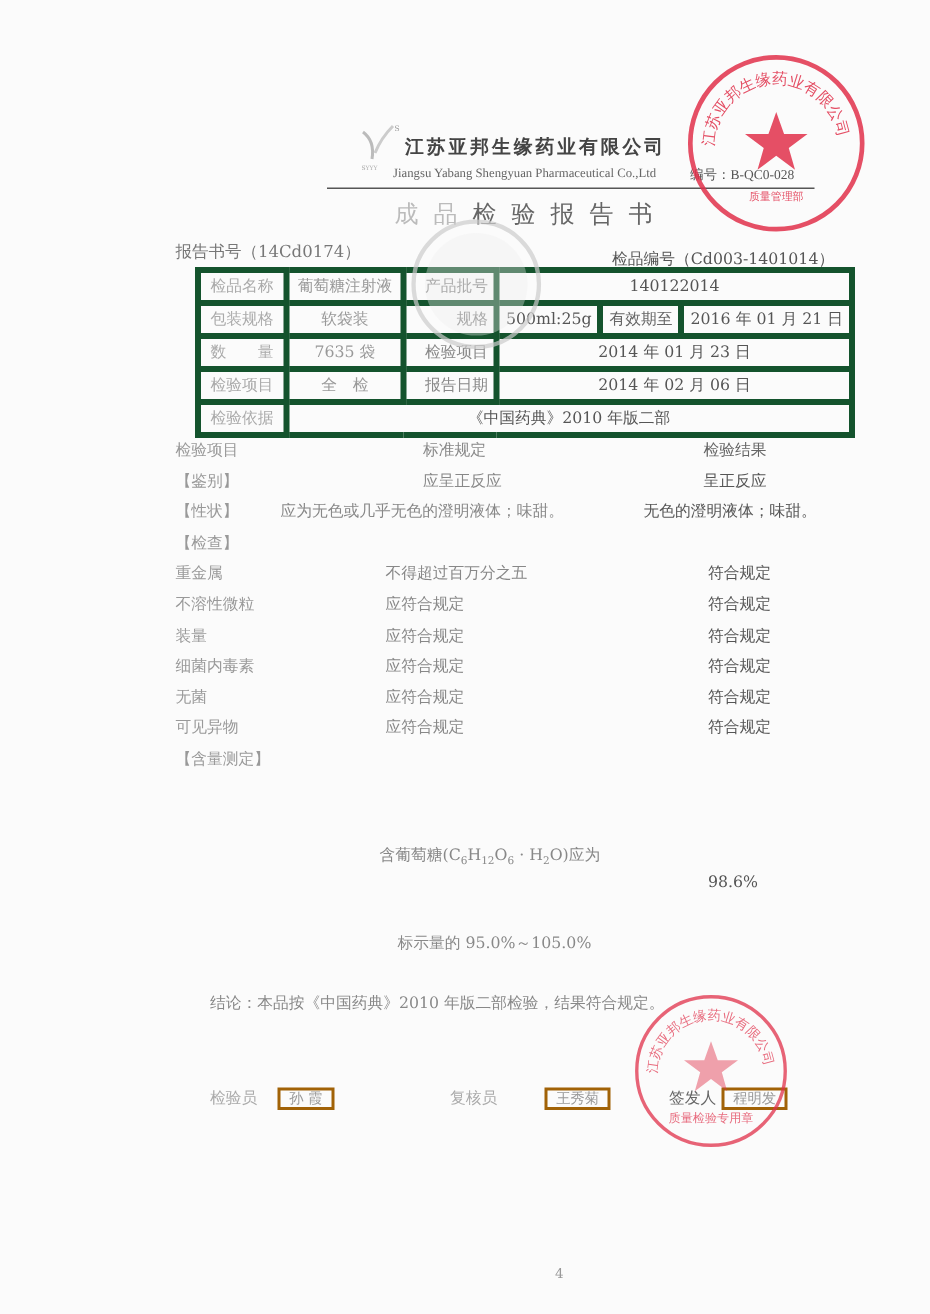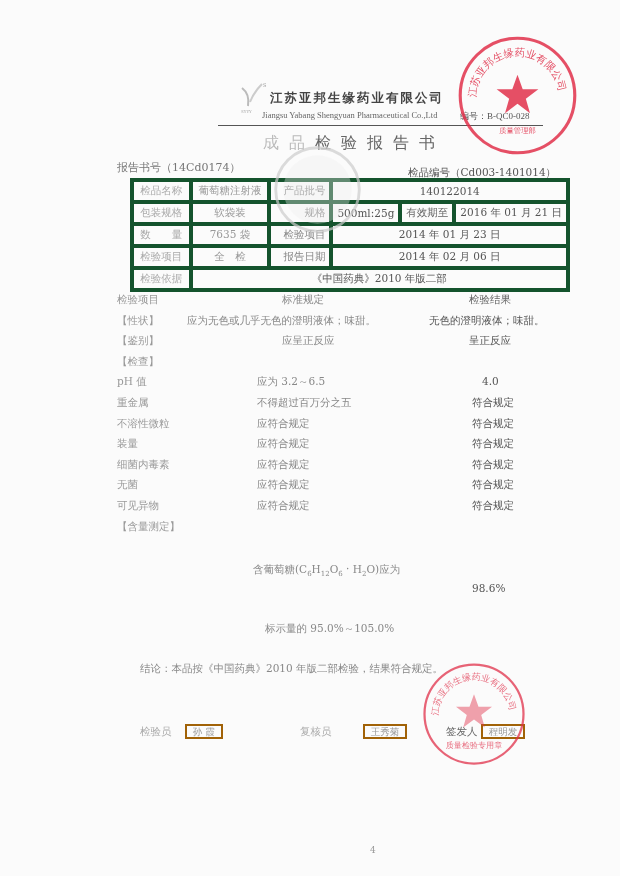--- a/index.html
+++ b/index.html
@@ -124,36 +124,31 @@
 </tbody>
   </table>
 
 <div class="abs rows">
   <div class="row">
     <span class="c-item">检验项目</span>
     <span class="c-std" style="left:165px">标准规定</span>
     <span class="c-res" style="left:352px;color:#666">检验结果</span>
   </div>
   <div class="row">
+    <span class="c-item">【鉴别】</span>
+    <span class="c-std" style="left:165px">应呈正反应</span>
+    <span class="c-res" style="left:352px">呈正反应</span>
+  </div>
+  <div class="row">
     <span class="c-item">【性状】</span>
     <span class="c-std" style="left:70px">应为无色或几乎无色的澄明液体；味甜。</span>
     <span class="c-res" style="left:312px">无色的澄明液体；味甜。</span>
   </div>
   <div class="row">
-    <span class="c-item">【鉴别】</span>
-    <span class="c-std" style="left:165px">应呈正反应</span>
-    <span class="c-res" style="left:352px">呈正反应</span>
-  </div>
-  <div class="row">
     <span class="c-item">【检查】</span>
-  </div>
-  <div class="row">
-    <span class="c-item">pH 值</span>
-    <span class="c-std">应为 3.2～6.5</span>
-    <span class="c-res" style="left:365px">4.0</span>
   </div>
   <div class="row">
     <span class="c-item">重金属</span>
     <span class="c-std">不得超过百万分之五</span>
     <span class="c-res" style="left:355px">符合规定</span>
   </div>
   <div class="row">
     <span class="c-item">不溶性微粒</span>
     <span class="c-std">应符合规定</span>
     <span class="c-res" style="left:355px">符合规定</span>

